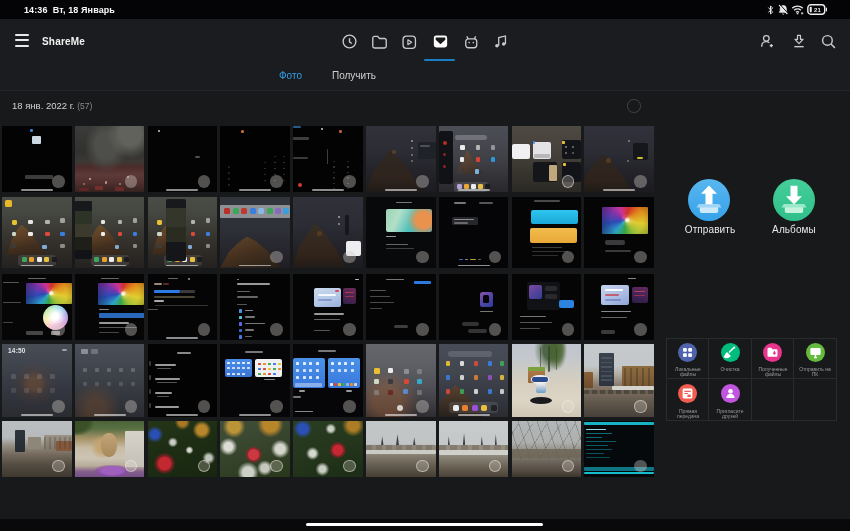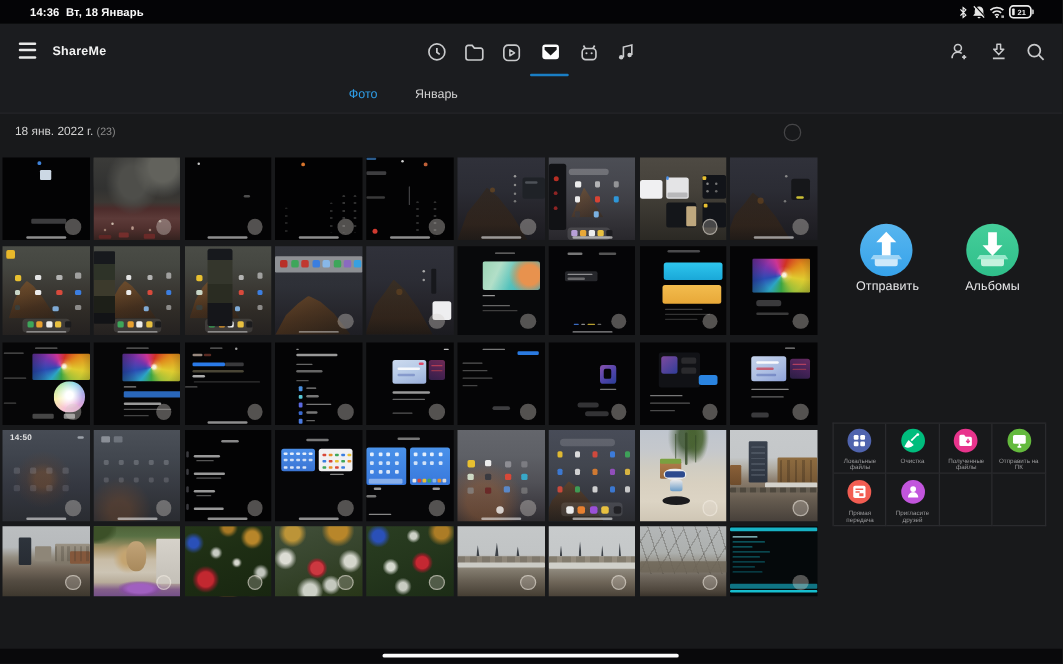--- a/index.html
+++ b/index.html
@@ -80,22 +80,22 @@
       <path d="M9.8 3.5 h4.4 v6 h3.8 L12 16 6 9.5 h3.8 z" stroke-linejoin="round"></path>
       <path d="M5 20.5 h14" stroke-width="2.1"></path>
     </svg>
 <svg style="position:absolute;left:820px;top:32.5px" width="17" height="17" viewBox="0 0 24 24" fill="none" stroke="#c9cacc" stroke-width="2">
       <circle cx="10.5" cy="10.5" r="6.8"></circle>
       <path d="M15.5 15.5 L21 21"></path>
     </svg>
 
 <div style="position:absolute;left:424px;top:58.5px;width:31px;height:2.6px;background:#1a7ec4;border-radius:1.3px"></div>
 <div style="position:absolute;left:279px;top:70px;font-size:10px;color:#2f9ee8">Фото</div>
-<div style="position:absolute;left:332px;top:70px;font-size:10px;color:#cfcfcf">Январь</div>
-<div style="position:absolute;left:12px;top:100px;font-size:9.5px;color:#d2d2d2">18 янв. 2022 г. <span style="color:#8a8a8a;font-size:8.5px">(23)</span></div>
+<div style="position:absolute;left:332px;top:70px;font-size:10px;color:#cfcfcf">Получить</div>
+<div style="position:absolute;left:12px;top:100px;font-size:9.5px;color:#d2d2d2">18 янв. 2022 г. <span style="color:#8a8a8a;font-size:8.5px">(57)</span></div>
 <div style="position:absolute;left:627px;top:99px;width:13.5px;height:13.5px;border-radius:50%;border:1.3px solid #454547"></div>
 <div class="c" style="left:2.0px;top:126.0px;width:69.5px;height:66px;background:#030304;">
       <div style="position:absolute;left:28px;top:3px;width:2.5px;height:2.5px;background:#3f82d8;border-radius:50%;"></div>
       <div style="position:absolute;left:30px;top:10px;width:9px;height:7.5px;background:#ccd8e4;border-radius:1px"></div>
       <div style="position:absolute;left:23px;top:49px;width:28px;height:4px;background:#3c3c3e;border-radius:1px"></div>
       <div class="ov"></div>
       <div class="gl"></div>
     </div>
 <div class="c" style="left:74.8px;top:126.0px;width:69.5px;height:66px;background:radial-gradient(ellipse at 80% 12%,#62625c 0 14%,rgba(0,0,0,0) 30%),radial-gradient(ellipse at 45% 30%,#4e4e4a 0 20%,rgba(0,0,0,0) 40%),linear-gradient(180deg,#3b3b39 0%,#48484486 38%,#3c3834 54%,#4c2c2b 62%,#5c3a38 74%,#50302e 86%,#34221f 100%);">
       <div style="position:absolute;left:14px;top:52px;width:2px;height:2px;background:#d8c8b8;border-radius:50%;opacity:0.9;"></div>

